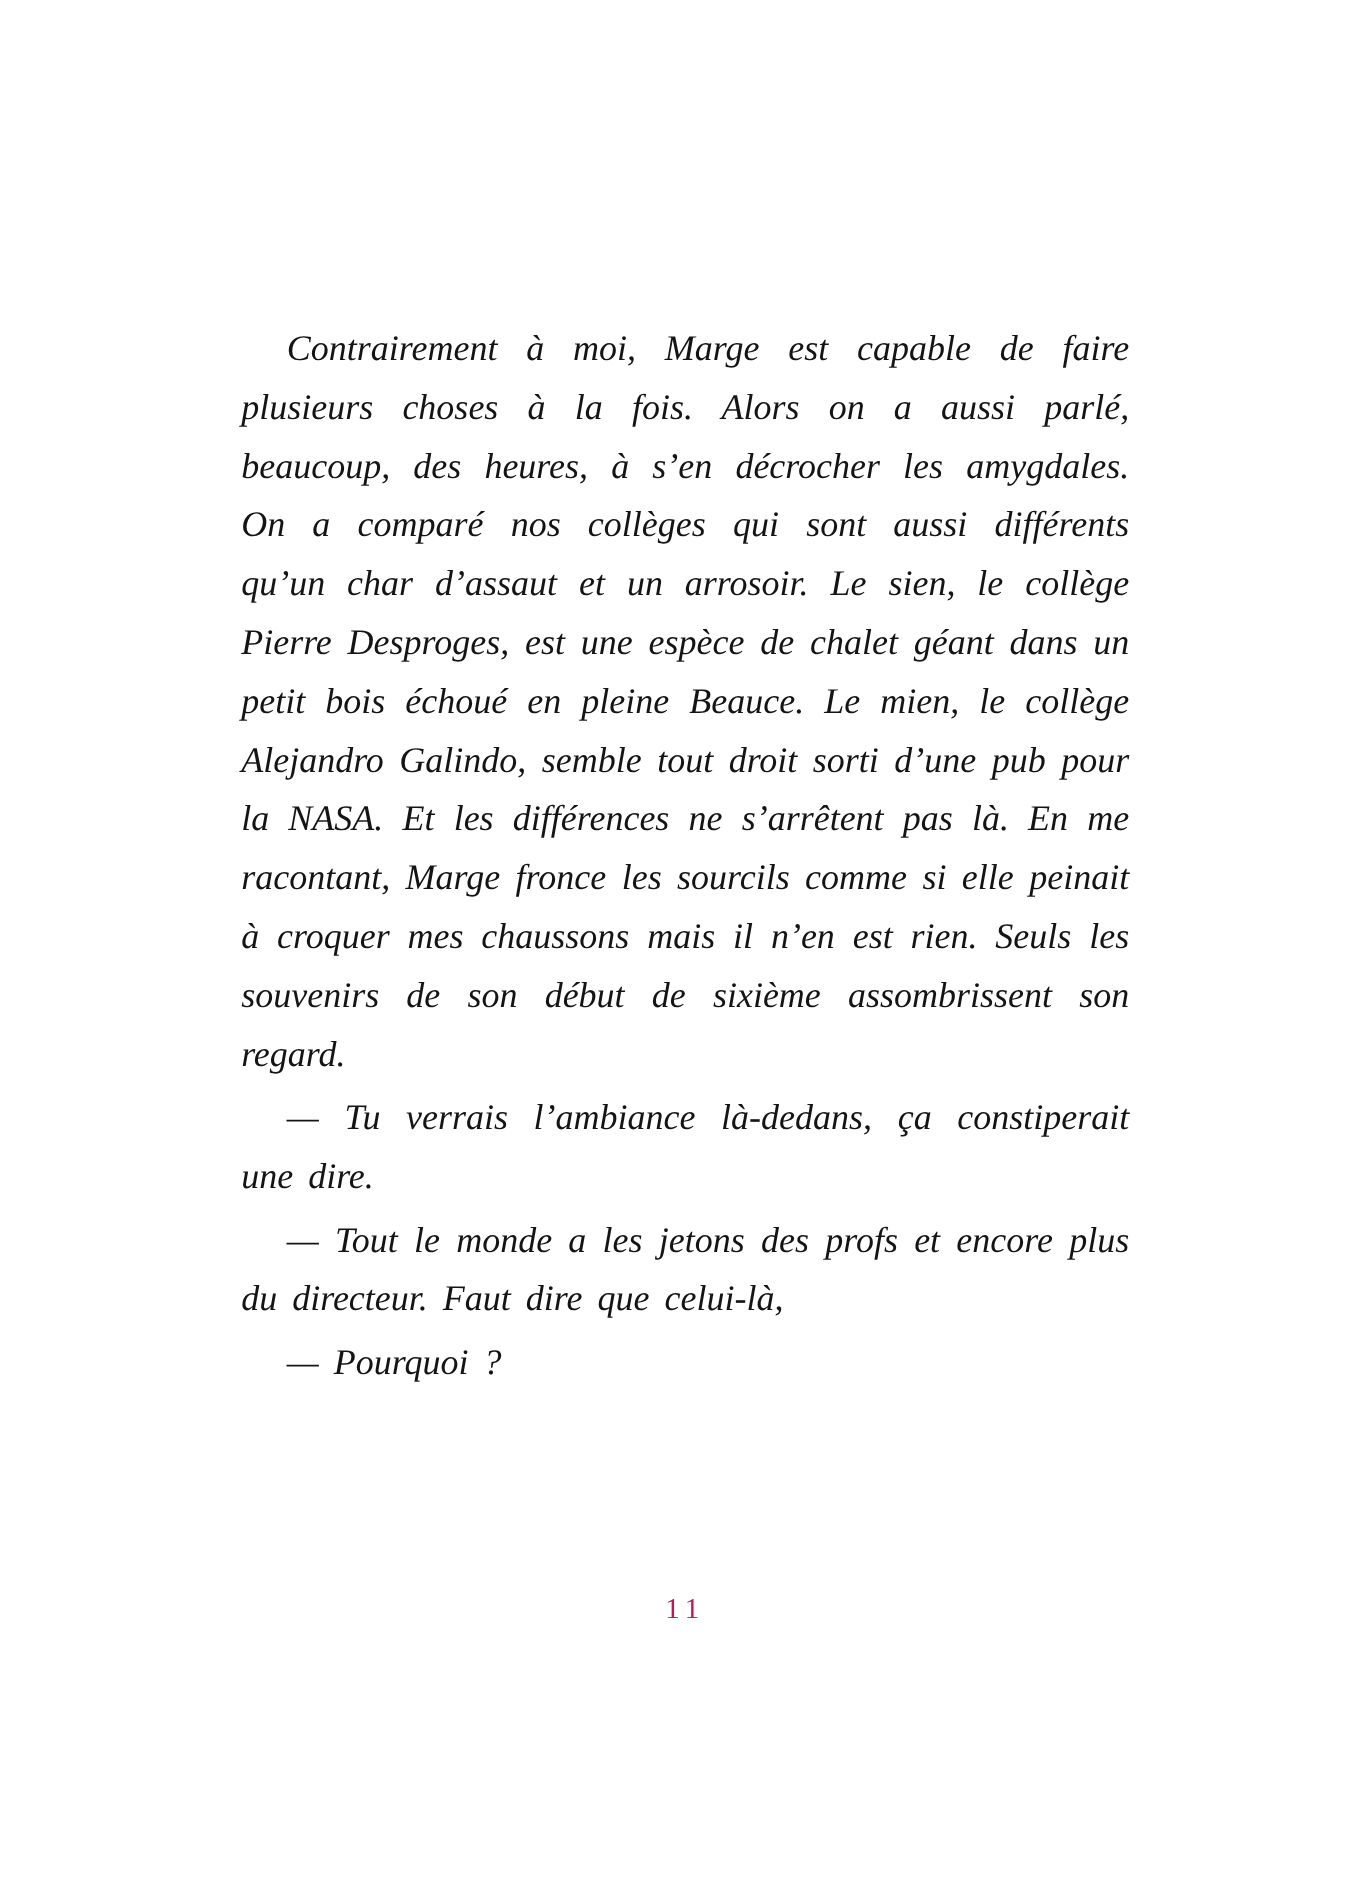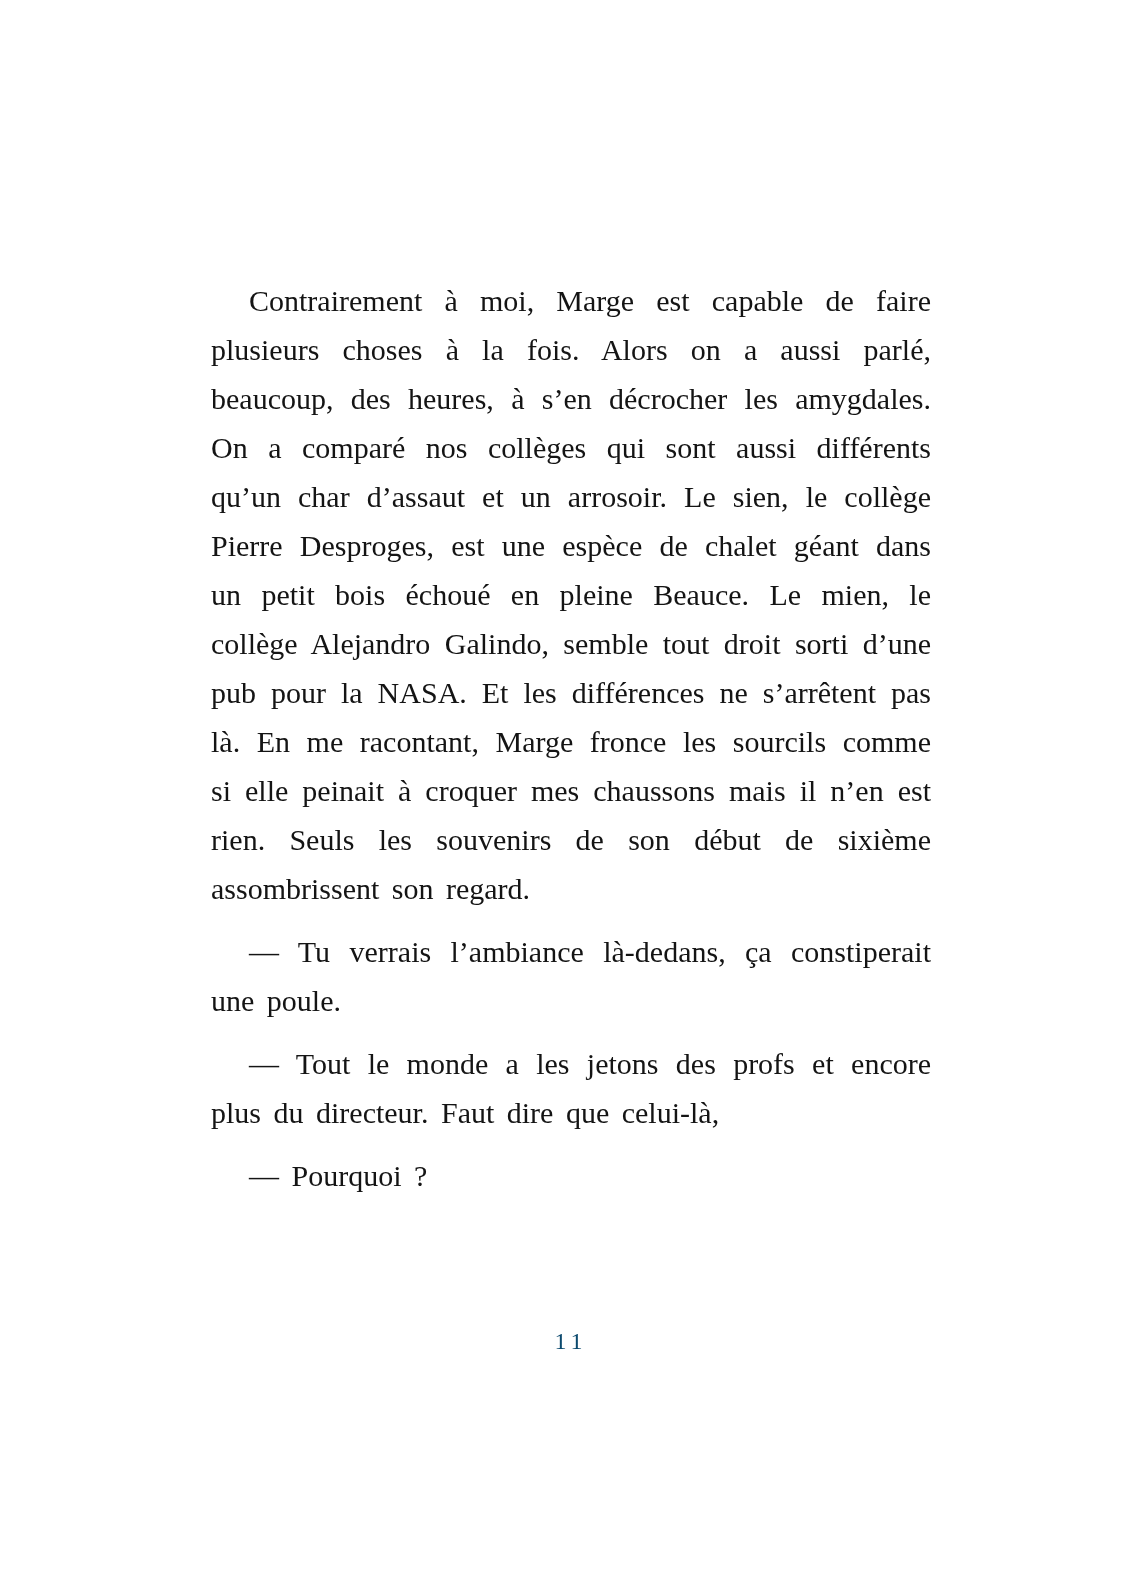--- a/index.html
+++ b/index.html
@@ -19,39 +19,40 @@
   .text-block {
     position: absolute;
     left: 197px;
     top: 262px;
     width: 748px;
     font-size: 30px;
     line-height: 49px;
     text-align: justify;
   }
   .para {
-    margin: 14px;
+    margin: 4px;
     text-indent: 38px;
     word-spacing: 5px;
+    font-style: italic;
   }
   .page-number {
     position: absolute;
     top: 1328px;
     left: 0;
     width: 100%;
     text-align: center;
     font-size: 24px;
     letter-spacing: 5px;
-    color: #0c4a6e;
+    color: #be185d;
   }
 </style>
 </head>
 <body>
 
 <div class="page">
   <div class="text-block">
     <p class="para">Contrairement à moi, Marge est capable de faire plusieurs choses à la fois. Alors on a aussi parlé, beaucoup, des heures, à s’en décrocher les amygdales. On a comparé nos collèges qui sont aussi différents qu’un char d’assaut et un arrosoir. Le sien, le collège Pierre Desproges, est une espèce de chalet géant dans un petit bois échoué en pleine Beauce. Le mien, le collège Alejandro Galindo, semble tout droit sorti d’une pub pour la NASA. Et les différences ne s’arrêtent pas là. En me racontant, Marge fronce les sourcils comme si elle peinait à croquer mes chaussons mais il n’en est rien. Seuls les souvenirs de son début de sixième assombrissent son regard.</p>
-    <p class="para">— Tu verrais l’ambiance là-dedans, ça constiperait une poule.</p>
+    <p class="para">— Tu verrais l’ambiance là-dedans, ça constiperait une dire.</p>
     <p class="para">— Tout le monde a les jetons des profs et encore plus du directeur. Faut dire que celui-là,</p>
     <p class="para">— Pourquoi ?</p>
   </div>
   <div class="page-number">11</div>
 </div>
 
 </body></html>

